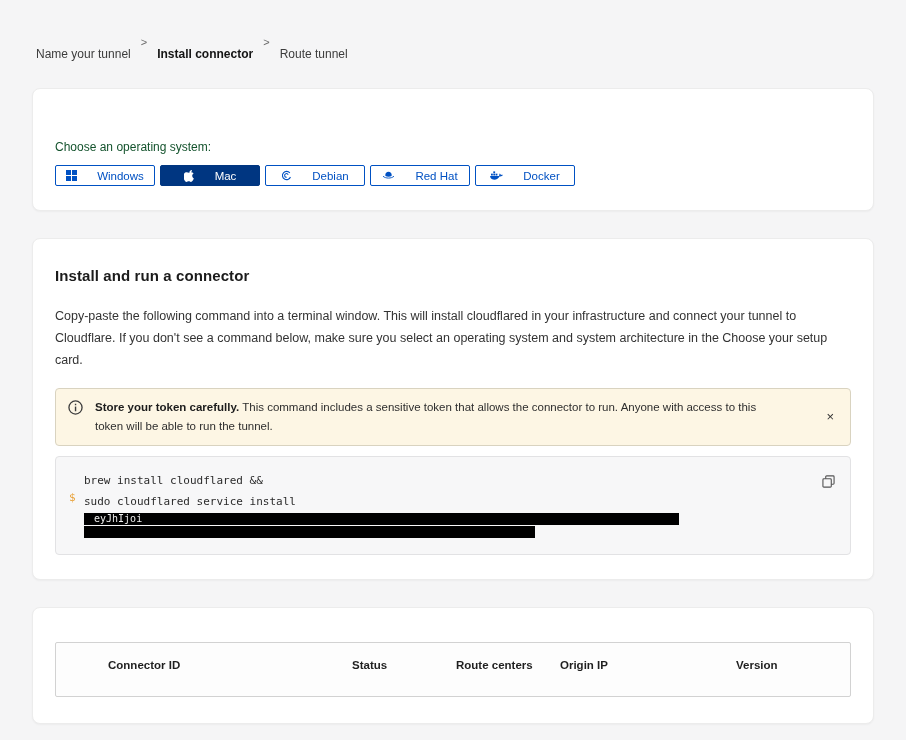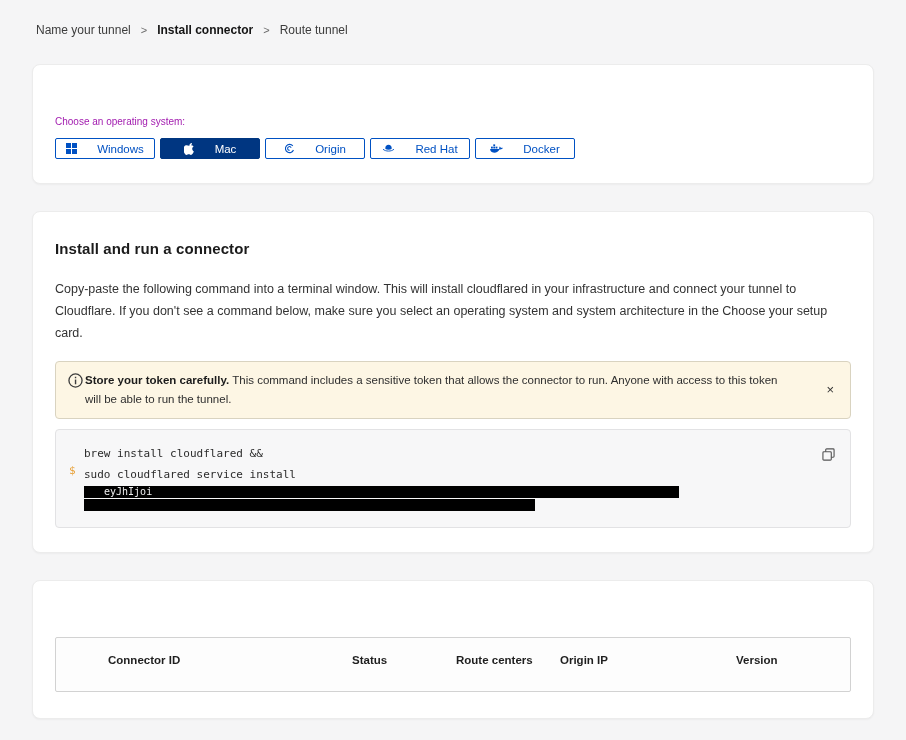--- a/index.html
+++ b/index.html
@@ -7,53 +7,53 @@
   body {
     background: #f5f5f6;
     font-family: "Liberation Sans", sans-serif;
     color: #313131;
     overflow: hidden;
   }
   .page { padding: 23px 32px 14px 32px; }
 
   
   .breadcrumb { display: flex; align-items: center; gap: 10px; font-size: 12px; padding-left: 4px; }
-  .crumb { color: #3c3c3c; cursor: pointer; }
+  .crumb { color: #3c3c3c; cursor: pointer; margin-top: 24px; }
   .crumb.active { font-weight: bold; color: #141414; }
   .sep { color: #6b6b6b; font-size: 11px; }
 
   
   .card {
     background: #ffffff;
     border: 1px solid #ececec;
     border-radius: 8px;
     box-shadow: 0 1px 2px rgba(0,0,0,0.04);
     padding: 28px 22px 24px 22px;
     margin-top: 27px;
   }
   .card-title { font-size: 15px; font-weight: bold; color: #1b1b1b; letter-spacing: .1px; }
 
   
-  .os-label { font-size: 10px; margin-top: 23px; color: #a21caf; }
+  .os-label { font-size: 12px; margin-top: 23px; color: #14532d; }
   .os-row { display: flex; gap: 5px; margin-top: 11px; }
   .os-btn {
     width: 100px; height: 21px;
     display: inline-flex; align-items: center; justify-content: center; gap: 20px;
     border: 1px solid #0051c3; background: #fff; color: #0051c3;
     font-size: 11.5px; font-family: "Liberation Sans", sans-serif;
     border-radius: 2px; cursor: pointer;
   }
   .os-btn.selected { background: #003681; border-color: #003681; color: #fff; }
   .os-btn svg { display: block; }
 
   
   .desc { font-size: 12.5px; line-height: 1.75; margin-top: 22px; color: #333; }
 
   .warning {
-    display: flex; align-items: flex-start; gap: 2px;
+    display: flex; align-items: flex-start; gap: 12px;
     margin-top: 16px;
     background: #fdf6e4;
     border: 1px solid #d9d3c0;
     border-radius: 4px;
     padding: 9px 12px 9px 12px;
   }
   .warning .wtext { font-size: 11.5px; line-height: 1.65; color: #2e2e2e; flex: 1; padding-right: 26px; }
   .warning .wtext b { color: #1c1c1c; }
   .warning .close { margin-left: auto; font-size: 13px; color: #333; cursor: pointer; line-height: 1; padding: 2px 4px; align-self: center; background: none; border: none; }
   .info-icon { flex: 0 0 auto; margin-top: 2px; }
@@ -67,29 +67,29 @@
     padding: 13px 44px 16px 28px;
     font-family: "DejaVu Sans Mono", monospace;
     font-size: 11px;
     color: #2b2b2b;
   }
   .code .line { line-height: 21px; white-space: nowrap; }
   .prompt { position: absolute; left: 13px; top: 34px; color: #e8a33d; font-size: 11px; }
   .redact {
     display: inline-block; background: #000; color: #efefef;
     height: 12px; line-height: 12px; vertical-align: middle;
-    font-size: 10px; padding-left: 20px; overflow: hidden;
+    font-size: 10px; padding-left: 10px; overflow: hidden;
   }
   .redact.r1 { width: 595px; }
   .redact.r2 { width: 451px; display: block; margin-top: 1px; padding: 0; }
   .copy-btn { position: absolute; right: 13px; top: 16px; background: none; border: none; cursor: pointer; color: #555; padding: 2px; }
 
   
   .table {
-    margin-top: 28px;
+    margin-top: 6px;
     border: 1px solid #d2d2d2;
     border-radius: 2px;
     background: #fdfdfd;
     padding: 16px 0 14px 52px;
   }
   .trow { display: grid; grid-template-columns: 244px 104px 104px 176px 1fr; font-size: 11.5px; align-items: center; }
   .trow.head { font-weight: bold; color: #1f1f1f; margin-bottom: 11px; }
   .trow.body { color: #333; }
   .status-connected { color: #3ca46a; }
   .version-cell { display: flex; align-items: center; gap: 5px; }
@@ -133,21 +133,21 @@
         <span>Mac</span>
       </button>
 
       <button class="os-btn">
         <span>
           <svg width="11" height="11" viewBox="0 0 12 12">
               <path fill="none" stroke="currentColor" stroke-width="1.2" d="M9.6 3.2A4.5 4.5 0 1 0 10.3 7.6"></path>
               <path fill="none" stroke="currentColor" stroke-width="1.1" d="M7.8 5.2A2 2 0 1 0 6.2 7.9"></path>
             </svg>
         </span>
-        <span>Origin</span>
+        <span>Debian</span>
       </button>
 
       <button class="os-btn">
         <span>
           <svg width="13" height="11" viewBox="0 0 14 12">
               <path fill="currentColor" d="M3.5 5.5c0-2 1.4-3.6 3.5-3.6s3.5 1.6 3.5 3.6c0 .4-.1.8-.2 1.1-.9.5-2 .8-3.3.8s-2.4-.3-3.3-.8c-.1-.3-.2-.7-.2-1.1z"></path>
               <path fill="none" stroke="currentColor" stroke-width="1" d="M1 6.8c1.5 1.3 3.6 2 6 2s4.5-.7 6-2"></path>
             </svg>
         </span>
         <span>Red Hat</span>

